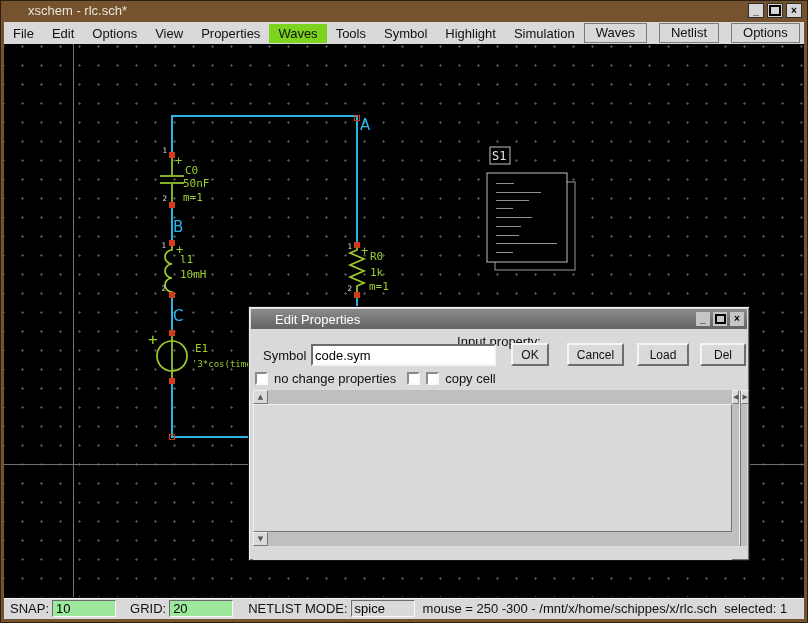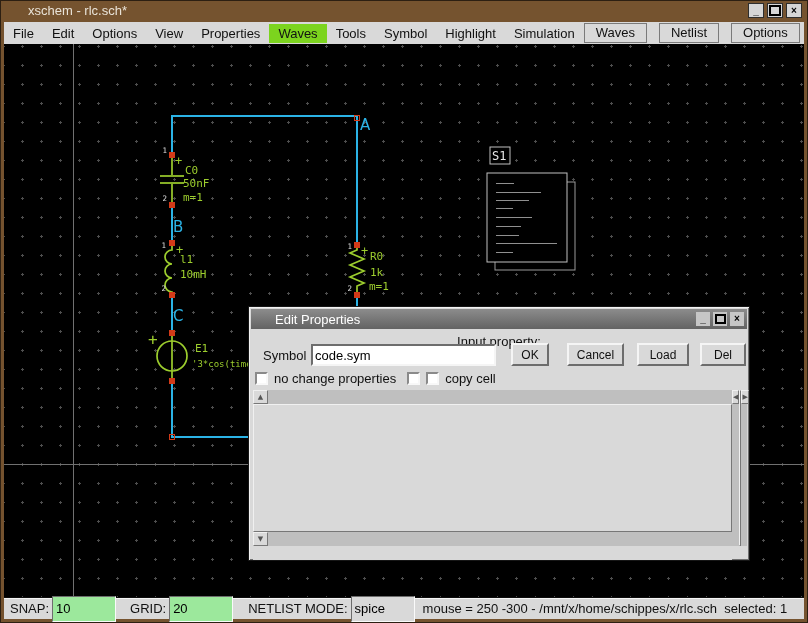--- a/index.html
+++ b/index.html
@@ -83,21 +83,21 @@
         border:1px solid;border-color:#f0f0f0 #777 #777 #f0f0f0;font-size:7px;color:#555;font-family:"DejaVu Sans",sans-serif;}
   .varrow{height:14px;width:15px;}
   .harrow{width:14px;height:14px;}
   .sthumb{flex:1;background:#d9d9d9;box-sizing:border-box;border:1px solid;border-color:#f0f0f0 #777 #777 #f0f0f0;}
   .scroll-corner{background:#d9d9d9;}
 
   
   .statusbar{position:absolute;left:4px;top:597px;width:800px;height:22px;background:#d9d9d9;box-sizing:border-box;
         border-top:1px solid #0d0d0d;box-shadow:inset 0 1px 0 #f5f5f5;display:flex;align-items:center;font-size:13px;color:#111;}
   .sb-label{margin-left:6px;white-space:nowrap;text-align:center;}
-  .sb-entry{height:17px;box-sizing:border-box;margin-left:3px;padding:12px 3px;font-size:13px;font-family:"Liberation Sans",sans-serif;color:#000;
+  .sb-entry{height:17px;box-sizing:border-box;margin-left:3px;padding:3px 3px;font-size:13px;font-family:"Liberation Sans",sans-serif;color:#000;
         border-top:1px solid #6d6d6d;border-left:1px solid #6d6d6d;border-bottom:1px solid #fafafa;border-right:1px solid #fafafa;}
   .sb-entry.green{background:#9ce89c;width:64px;}
   .sb-entry.gray{background:#d9d9d9;width:64px;}
   .sb-info{margin-left:8px;white-space:pre;}
 </style>
 </head>
 <body>
 
 <div class="window">
 

